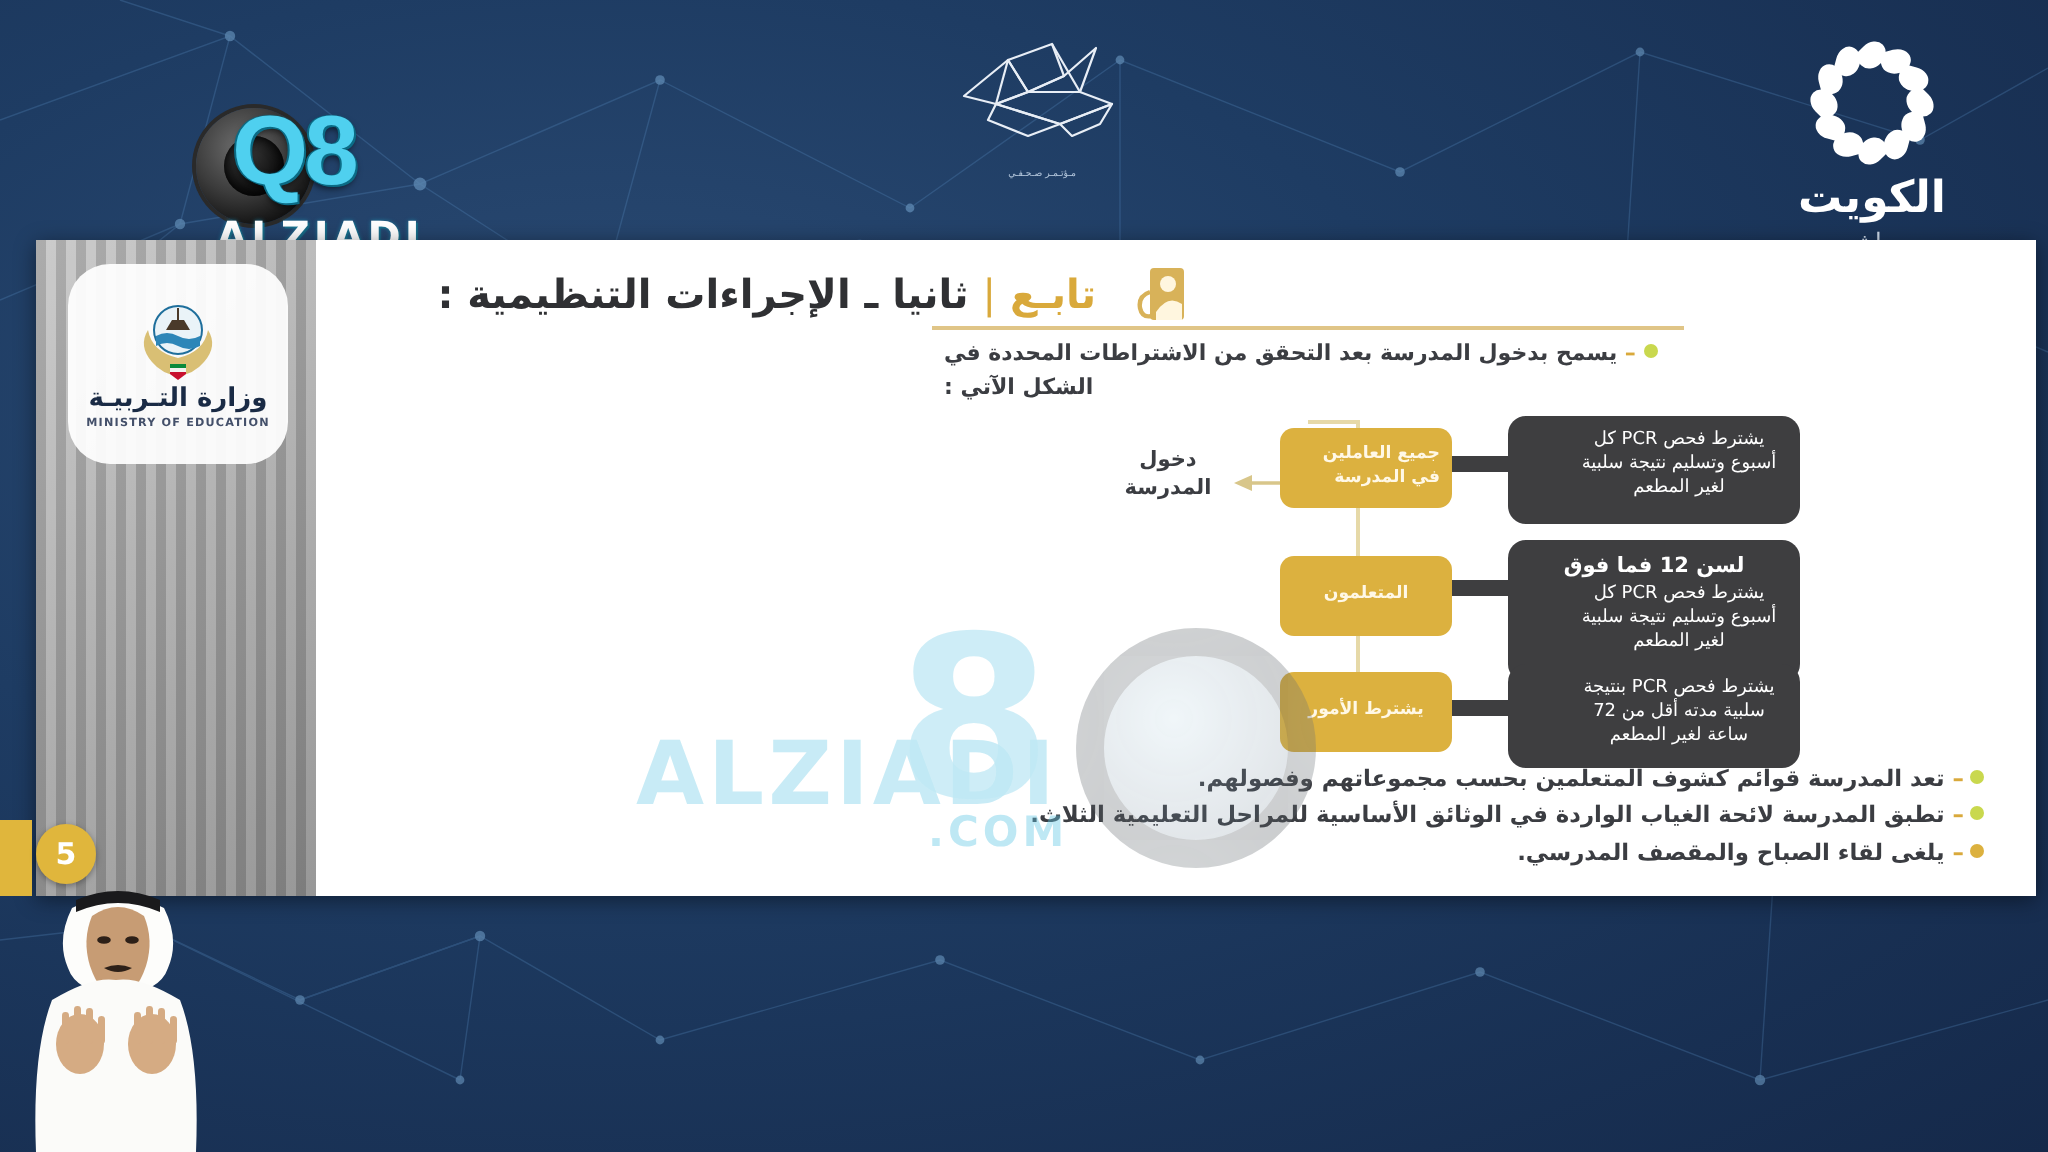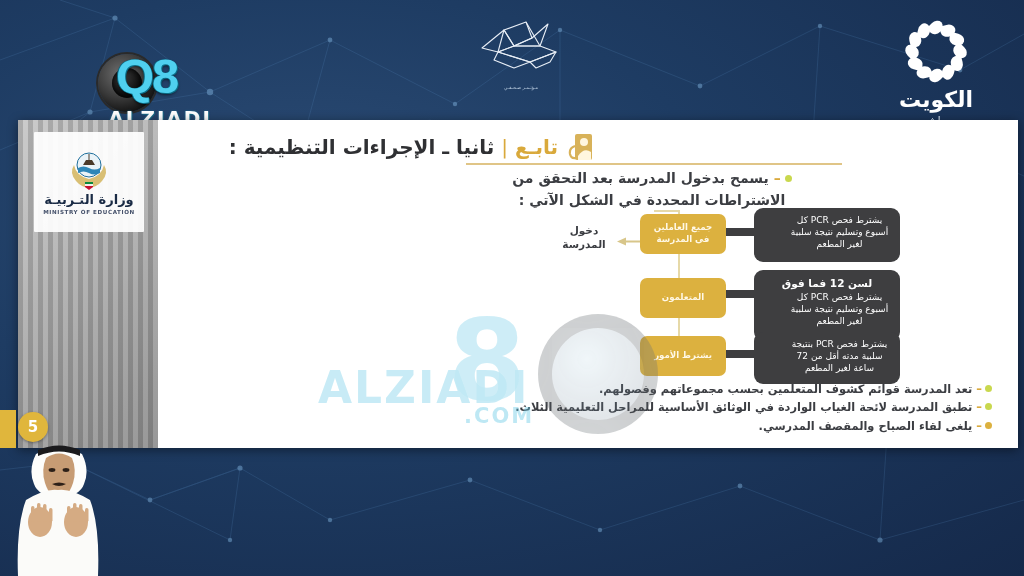--- a/index.html
+++ b/index.html
@@ -80,44 +80,44 @@
   .moe-photo {
     position: absolute; left: 0; top: 0; width: 140px; height: 328px;
     background:
       linear-gradient(135deg, rgba(255,255,255,.12) 0%, rgba(0,0,0,.25) 100%),
       repeating-linear-gradient(90deg, #9aa3ab 0px, #9aa3ab 5px, #c3cad1 5px, #c3cad1 10px),
       repeating-linear-gradient(0deg, #7f8890 0px, #7f8890 4px, #aab2b9 4px, #aab2b9 8px);
     filter: grayscale(1) contrast(.9) brightness(1.02);
   }
   .moe-card {
     position: absolute; left: 16px; top: 12px; width: 110px; height: 100px;
-    background: rgba(255,255,255,.93); border-radius: 1px;
+    background: rgba(255,255,255,.93); border-radius: 21px;
     display: flex; flex-direction: column; align-items: center; justify-content: center; gap: 2px;
   }
   .moe-crest { width: 46px; height: 40px; }
   .moe-ar { font-size: 13px; font-weight: bold; color: #1a2b45; direction: rtl; letter-spacing: .5px; }
   .moe-en { font-size: 5.6px; font-weight: bold; color: #44506a; letter-spacing: .6px; }
 
   
   .content { position: absolute; left: 146px; top: 0; right: 0; height: 328px; direction: rtl; }
 
   .title-row {
-    position: absolute; right: 424px; top: 12px; display: flex; align-items: center; gap: 10px;
+    position: absolute; right: 424px; top: 12px; display: flex; align-items: center; gap: 20px;
   }
   .title-txt { font-size: 20px; font-weight: bold; color: #2f3033; white-space: nowrap; }
   .title-txt .kw { color: #d9a93b; }
   .title-txt .sep { color: #d9a93b; font-weight: normal; }
   .speak-icon { width: 26px; height: 30px; }
   .title-rule {
     position: absolute; right: 176px; top: 43px; width: 376px; height: 2px; background: #e0c587;
   }
 
   .lead {
     position: absolute; right: 186px; top: 48px; width: 360px;
-    font-size: 14px; font-weight: bold; color: #3b3d42; line-height: 1.55; text-align: center;
+    font-size: 11px; font-weight: bold; color: #3b3d42; line-height: 1.55; text-align: left;
   }
   .lead .dot {
     display: inline-block; width: 7px; height: 7px; border-radius: 50%;
     background: #c9d84e; margin-left: 4px; vertical-align: 1px;
   }
   .lead .dash { color: #d9a93b; font-weight: bold; }
 
   
   .flow { position: absolute; right: 86px; top: 86px; width: 470px; height: 172px; }
 
@@ -148,21 +148,21 @@
   .darkbox.b3 { top: 2px; height: 52px; }
 
   .connector {
     position: absolute; right: 178px; top: 22px; width: 28px; height: 8px; background: #3e3e40;
   }
   .connector.c3 { top: 20px; }
 
   .tag {
     position: absolute; right: 206px; width: 86px; height: 40px;
     background: #dcb13f; border-radius: 7px;
-    display: flex; align-items: center; justify-content: center; text-align: center;
+    display: flex; align-items: center; justify-content: center; text-align: right;
     color: #fff8e6; font-size: 8.6px; font-weight: bold; line-height: 1.35; padding: 0 6px;
   }
   .tag.t1 { top: 8px; }
   .tag.t2 { top: 10px; }
   .tag.t3 { top: 6px; }
 
   .mark {
     position: absolute; right: 245px; width: 17px; height: 17px; border-radius: 50%;
     display: flex; align-items: center; justify-content: center;
     color: #fff; font-size: 10px; font-weight: bold; line-height: 1;

